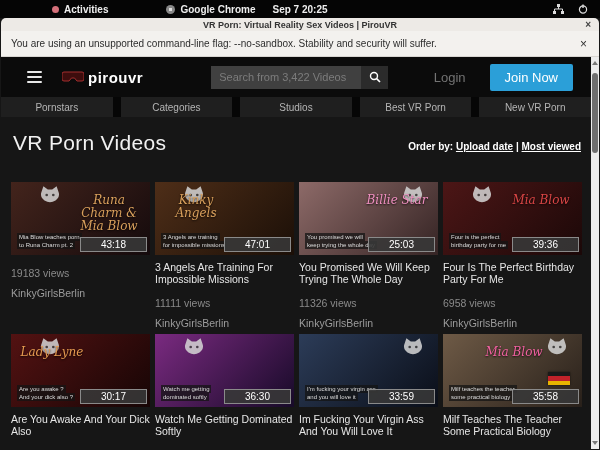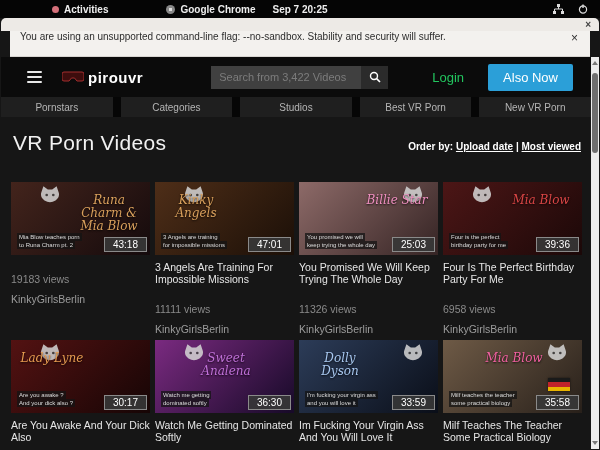--- a/index.html
+++ b/index.html
@@ -14,21 +14,21 @@
   .chrome-ico { width:9px; height:9px; border-radius:50%; background:radial-gradient(circle at 50% 50%, #ddd 0 30%, #888 31% 100%); display:inline-block; }
   .sys-clock { position:absolute; left:50%; transform:translateX(-50%); }
   .sys-right { margin-left:auto; display:flex; align-items:center; gap:14px; padding-right:12px; }
   .sys-right svg { display:block; }
 
   
   .titlebar { height:13px; background:#edeae6; border-radius:5px 5px 0 0; margin:0 1px; display:flex; align-items:center; justify-content:center; position:relative; font-size:9px; font-weight:bold; color:#333; }
   .titlebar .close { position:absolute; right:8px; top:0; font-size:10px; color:#444; line-height:13px; }
 
   
-  .warnbar { height:26px; background:#f3f1ee; border-bottom:1px solid #d8d5d1; display:flex; align-items:flex-start; font-size:10px; color:#2d2d2d; padding:0 10px; margin:0 10px; position:relative; }
+  .warnbar { height:26px; background:#f3f1ee; border-bottom:1px solid #d8d5d1; display:flex; align-items:center; font-size:10px; color:#2d2d2d; padding:0 10px; margin:0 1px; position:relative; }
   .warnbar .close { position:absolute; right:12px; font-size:12px; color:#333; }
 
   
   .viewport { position:relative; height:392px; background:#161616; overflow:hidden; margin:0 1px; }
   .site { margin-right:8px; }
 
   
   .scrollbar { position:absolute; top:0; right:0; bottom:0; width:8px; background:#ececec; z-index:30; }
   .scroll-thumb { position:absolute; top:16px; left:1px; width:6px; height:80px; background:#6e6e6e; border-radius:3px; }
   .scroll-arrow { position:absolute; left:1px; width:0; height:0; border-left:3px solid transparent; border-right:3px solid transparent; }
@@ -38,21 +38,21 @@
   
   .site-header { height:40px; background:#0b0b0b; display:flex; align-items:center; padding:0 18px 0 26px; gap:10px; }
   .burger { width:15px; display:flex; flex-direction:column; gap:3px; }
   .burger i { height:2px; background:#e8e8e8; border-radius:1px; }
   .logo { display:flex; align-items:center; gap:4px; margin-left:10px; }
   .logo-text { color:#fff; font-weight:bold; font-size:15px; letter-spacing:0.5px;text-align:center; }
   .searchwrap { display:flex; margin-left:58px; }
   .search-input { width:150px; height:23px; background:#404040; border:none; color:#bbb; font-size:11px; padding:0 8px; font-family:Liberation Sans, sans-serif; }
   .search-input::placeholder { color:#7c7c7c; }
   .search-btn { width:27px; height:23px; background:#2b2b2b; border:none; display:flex; align-items:center; justify-content:center; }
-  .login { margin-left:auto; color:#22c55e; font-size:13px; }
+  .login { margin-left:auto; color:#737373; font-size:13px; }
   .join { margin-left:14px; background:#2b9fd8; color:#fff; border:none; font-size:13px; padding:6px 15px; border-radius:2px; font-family:"Liberation Sans",sans-serif; }
 
   
   .nav { height:20px; background:#060606; display:flex; gap:8px;text-align:center; }
   .nav-item { flex:1; background:#1f1f1f; color:#b5b5b5; font-size:10px; display:flex; align-items:center; justify-content:center; }
 
   
   .page-head { display:flex; align-items:flex-end; justify-content:space-between; padding:14px 10px 0 12px; }
   .page-title { color:#f2f2f2; font-size:21px; font-weight:normal; letter-spacing:0.3px; }
   .orderby { font-size:10px; color:#fff; font-weight:bold; padding-bottom:3px; }
@@ -62,25 +62,25 @@
   
   .grid { display:grid; grid-template-columns:repeat(4,1fr); column-gap:5px; padding:0 9px 0 10px; margin-top:27px; }
   .card { margin-bottom:5px; }
   .thumb { position:relative; height:73px; overflow:hidden; }
   .catlogo { position:absolute; top:4px; opacity:0.85; }
   .catlogo.pos-left { left:28px; } .catlogo.pos-right { right:14px; }
   .script-name { position:absolute; top:12px; width:70px; font-family:"DejaVu Serif", serif; font-style:italic; font-size:12px; line-height:13px; text-align:center; text-shadow:0 1px 2px rgba(0,0,0,0.8); }
   .script-name.pos-right { right:6px; } .script-name.pos-left { left:6px; } .script-name.pos-center { left:36px; }
   .thumb-caption { position:absolute; left:6px; bottom:6px; font-size:6px; color:#ddd; line-height:8px; }
   .thumb-caption span { background:rgba(20,20,20,0.75); padding:0 2px; display:inline-block; }
-  .duration { position:absolute; right:3px; bottom:3px; background:rgba(55,55,55,0.9); border:1px solid #8a8a8a; color:#fff; font-size:10px; padding:0 8px; line-height:13px; }
+  .duration { position:absolute; right:3px; bottom:3px; background:rgba(55,55,55,0.9); border:1px solid #8a8a8a; color:#fff; font-size:10px; padding:0 20px; line-height:13px; }
   .flag { position:absolute; right:12px; top:38px; width:22px; height:13px; display:none; flex-direction:column; box-shadow:0 0 2px rgba(0,0,0,0.6); }
   .flag i { flex:1; } .flag i:nth-child(1){background:#1a1a1a;} .flag i:nth-child(2){background:#c0222a;} .flag i:nth-child(3){background:#e8b row;background:#e8b400;}
   .v-title { margin-top:6px; color:#e6e6e6; font-size:10.5px; line-height:12px; height:24px; overflow:hidden; }
-  .v-views { margin-top:18px; color:#8a8a8a; font-size:10.5px; }
+  .v-views { margin-top:12px; color:#8a8a8a; font-size:10.5px; }
   .v-studio { margin-top:8px; color:#9c9c9c; font-size:10.5px; }
 
   
   .status-bubble { position:absolute; left:0; bottom:0; background:#fff; border:1px solid #b8b8b8; border-left:none; border-bottom:none; border-radius:0 3px 0 0; color:#444; font-size:9px; padding:2px 6px 2px 4px; z-index:40; white-space:nowrap; }
 </style>
 </head>
 <body>
 
 <div class="screen">
 
@@ -108,20 +108,21 @@
       <span>
           <svg width="10" height="10" viewBox="0 0 10 10">
             <circle cx="5" cy="5.5" r="3.6" stroke="#ddd" fill="none" stroke-width="1.2"></circle>
             <line x1="5" y1="0.5" x2="5" y2="4" stroke="#ddd" stroke-width="1.4"></line>
           </svg>
         </span>
     </div>
   </div>
 
   <div class="titlebar">
+    <span>VR Porn: Virtual Reality Sex Videos | PirouVR</span>
     <span class="close">×</span>
   </div>
 
   <div class="warnbar">
     <span>You are using an unsupported command-line flag: --no-sandbox. Stability and security will suffer.</span>
     <span class="close">×</span>
   </div>
 
   <div class="viewport">
 
@@ -148,21 +149,21 @@
         <span class="searchwrap">
           <input class="search-input" type="text" placeholder="Search from 3,422 Videos" style="">
           <button class="search-btn">
               <svg width="12" height="12" viewBox="0 0 12 12">
                 <circle cx="5" cy="5" r="3.5" stroke="#fff" stroke-width="1.4" fill="none"></circle>
                 <line x1="7.6" y1="7.6" x2="11" y2="11" stroke="#fff" stroke-width="1.6"></line>
               </svg>
             </button>
         </span>
         <span class="login">Login</span>
-        <button class="join">Also Now</button>
+        <button class="join">Join Now</button>
       </div>
 
       <div class="nav" id="nav">
           <div class="nav-item">Pornstars</div>
           <div class="nav-item">Categories</div>
           <div class="nav-item">Studios</div>
           <div class="nav-item">Best VR Porn</div>
           <div class="nav-item">New VR Porn</div>
         </div>
 
@@ -261,38 +262,36 @@
 
   </div>
 
   <div class="card">
     <div class="thumb" style="background: linear-gradient(135deg, rgb(122, 42, 128), rgb(23, 10, 40));">
       <svg class="catlogo pos-left" width="22" height="18" viewBox="0 0 20 16">
         <path d="M2 6 L4 0 L8 3 H12 L16 0 L18 6 Q19 10 15 13 Q10 16 5 13 Q1 10 2 6 Z" fill="#d6d6d6"></path>
         <circle cx="7" cy="8" r="1.2" fill="#444"></circle>
                 <circle cx="13" cy="8" r="1.2" fill="#444"></circle>
       </svg>
-      <div class="script-name pos-center" style="color: rgb(192, 112, 216);">Sweet Analena</div>
       <div class="thumb-caption"><span>Watch me getting</span><br><span>dominated softly</span><br></div>
 
       <span class="duration">36:30</span>
     </div>
     <div class="v-title">Watch Me Getting Dominated Softly</div>
     <div class="v-views">1974 views</div>
 
   </div>
 
   <div class="card">
     <div class="thumb" style="background: linear-gradient(135deg, rgb(44, 60, 88), rgb(10, 14, 24));">
       <svg class="catlogo pos-right" width="22" height="18" viewBox="0 0 20 16">
         <path d="M2 6 L4 0 L8 3 H12 L16 0 L18 6 Q19 10 15 13 Q10 16 5 13 Q1 10 2 6 Z" fill="#d6d6d6"></path>
         <circle cx="7" cy="8" r="1.2" fill="#444"></circle>
                 <circle cx="13" cy="8" r="1.2" fill="#444"></circle>
       </svg>
-      <div class="script-name pos-left" style="color: rgb(168, 200, 240);">Dolly Dyson</div>
       <div class="thumb-caption"><span>I'm fucking your virgin ass</span><br><span>and you will love it</span><br></div>
 
       <span class="duration">33:59</span>
     </div>
     <div class="v-title">Im Fucking Your Virgin Ass And You Will Love It</div>
     <div class="v-views">8785 views</div>
 
   </div>
 
   <div class="card">

